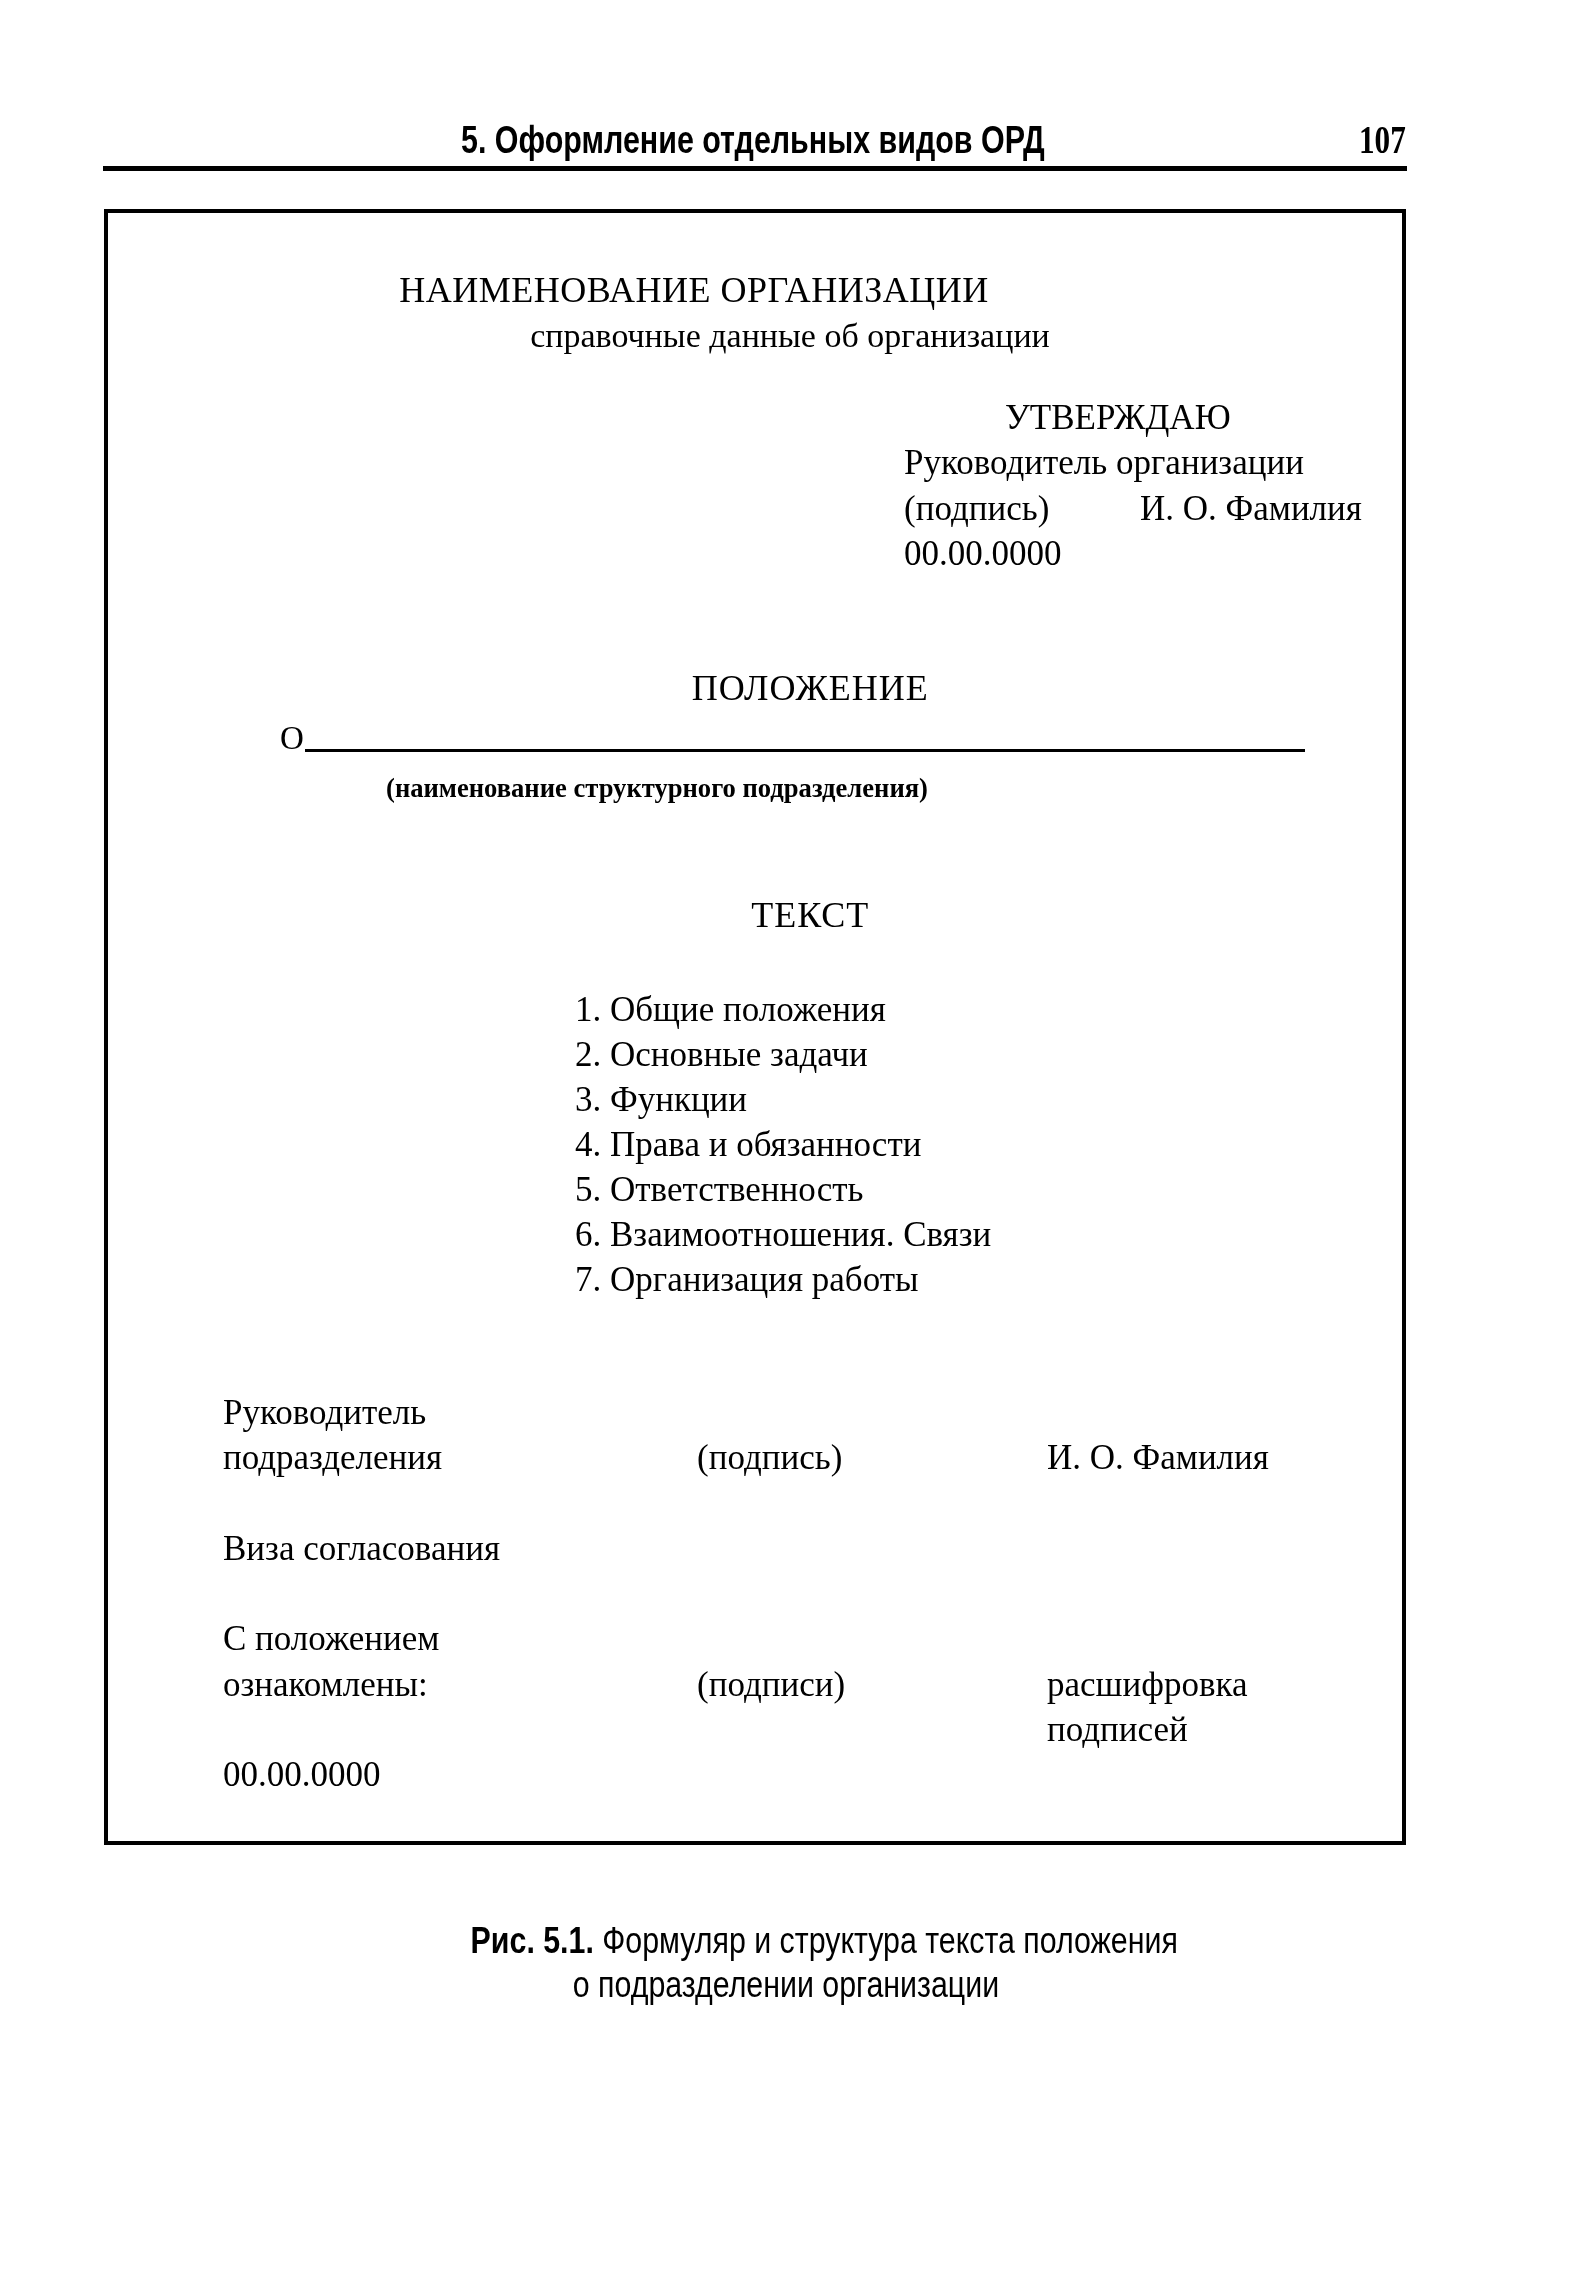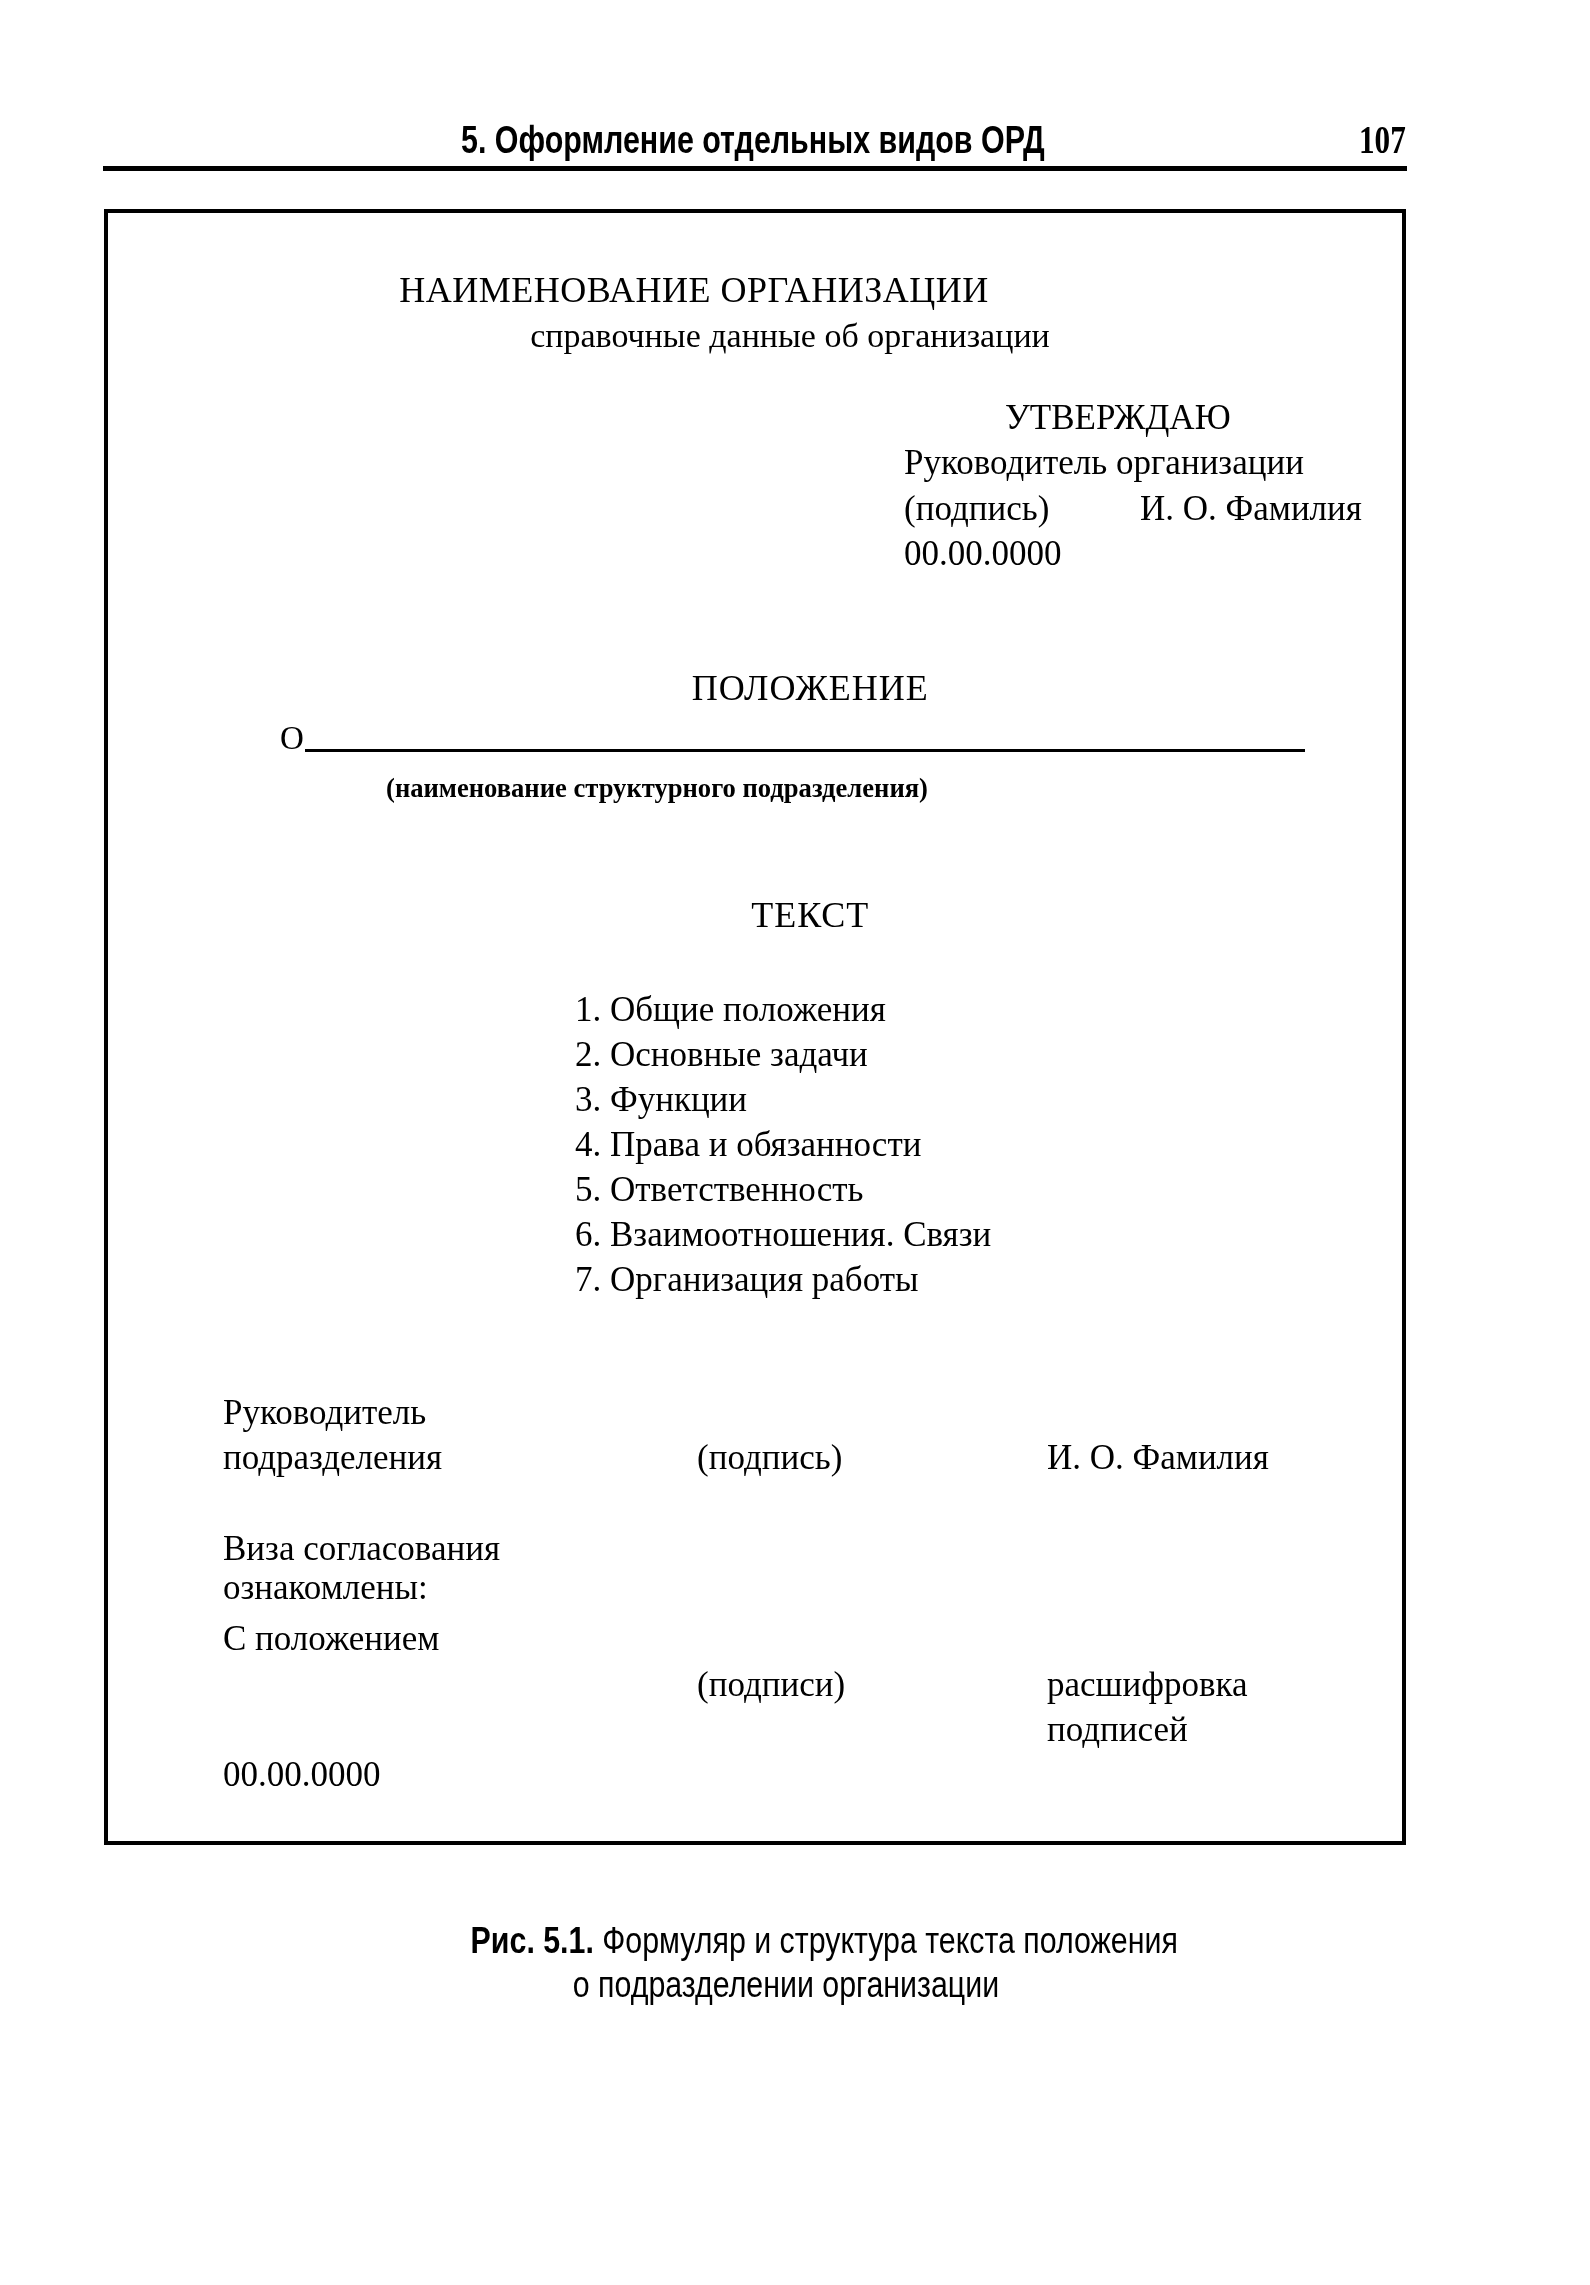--- a/index.html
+++ b/index.html
@@ -115,21 +115,21 @@
     }
 
     .sig-left1 { left: 223px; top: 1391px; }
     .sig-left2 { left: 223px; top: 1436px; }
     .sig-mid { left: 697px; top: 1436px; }
     .sig-right { left: 1047px; top: 1436px; }
 
     .visa { left: 223px; top: 1527px; }
 
     .ack-1 { left: 223px; top: 1617px; }
-    .ack-2 { left: 223px; top: 1566px; }
+    .ack-2 { left: 223px; top: 1663px; }
     .ack-mid { left: 697px; top: 1663px; }
     .ack-right1 { left: 1047px; top: 1663px; }
     .ack-right2 { left: 1047px; top: 1708px; }
     .ack-date { left: 223px; top: 1753px; }
 
     .figure-caption {
       left: 0; width: 1591px; top: 1919px;
       text-align: center;
       font-family: "Liberation Sans Narrow", "Liberation Sans", sans-serif;
       font-size: 37px; line-height: 44px; margin-left: 39px;

